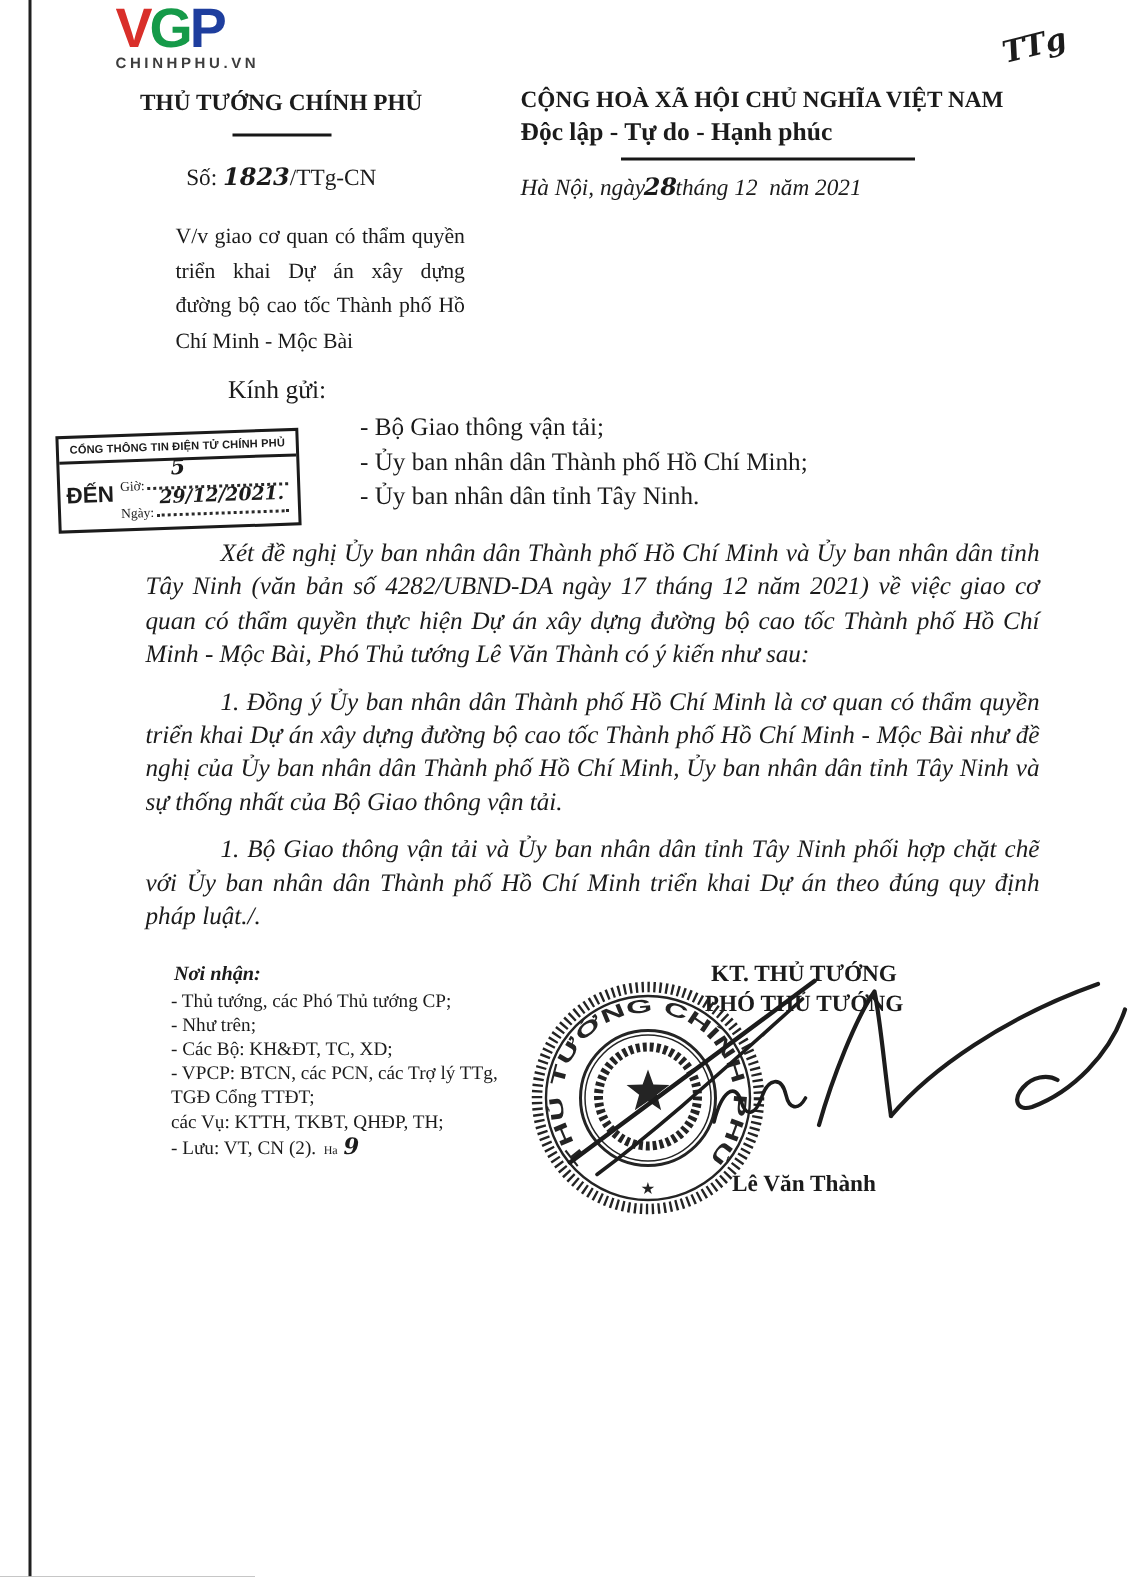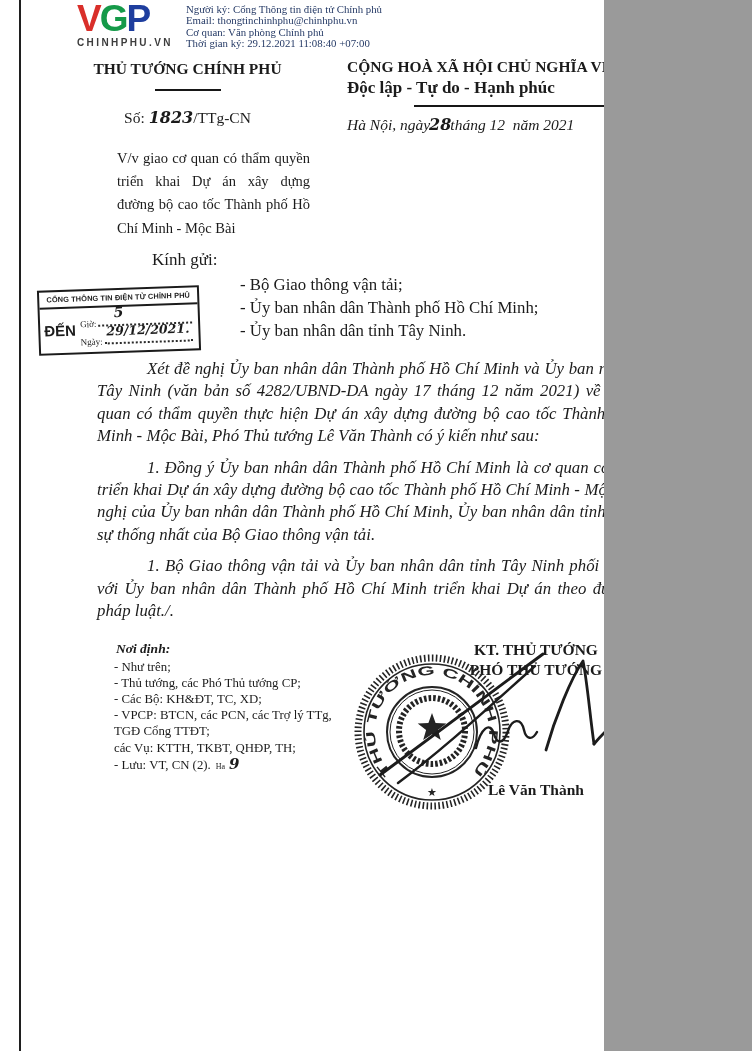--- a/index.html
+++ b/index.html
@@ -1,16 +1,16 @@
 <!DOCTYPE html>
 <html><head>
 <meta charset="utf-8">
 <style>
   html,body{margin:0;padding:0;background:#9a9a9a;}
-  .page{position:relative;width:604px;height:1051px;background:#ffffff;overflow:hidden;
+  .page{position:relative;width:752px;height:1051px;background:#ffffff;overflow:hidden;
         font-family:"Liberation Serif",serif;color:#1b1b1b;}
   .abs{position:absolute;}
   .scan-line{left:19px;top:0;width:2px;height:1051px;background:#1f1f1f;}
 
   
   .logo{left:77px;top:0px;line-height:1;}
   .logo-letters{font-family:"Liberation Sans",sans-serif;font-weight:700;font-size:37px;letter-spacing:-2px;}
   .logo-v{color:#d92f2a;} .logo-g{color:#159a49;} .logo-p{color:#1e3e9e;}
   .logo-sub{font-family:"Liberation Sans",sans-serif;font-weight:700;font-size:10px;
             letter-spacing:2.4px;color:#3d3d3d;margin-top:1px;}
@@ -70,26 +70,20 @@
 <body>
 
 <div class="page">
 
   <div class="abs scan-line"></div>
 
   <div class="abs logo">
     <div class="logo-letters"><span class="logo-v">V</span><span class="logo-g">G</span><span class="logo-p">P</span></div>
     <div class="logo-sub">CHINHPHU.VN</div>
   </div>
-  <div class="abs signer-info">
-    <div>Người ký: Cổng Thông tin điện tử Chính phủ</div>
-    <div>Email: thongtinchinhphu@chinhphu.vn</div>
-    <div>Cơ quan: Văn phòng Chính phủ</div>
-    <div>Thời gian ký: 29.12.2021 11:08:40 +07:00</div>
-  </div>
   <div class="abs note-top hand">TTg</div>
 
   <div class="abs hdr-left">
     <div class="title">THỦ TƯỚNG CHÍNH PHỦ</div>
     <div class="rule-s"></div>
     <div class="so-line"><span>Số: </span><span class="hand">1823</span><span>/TTg-CN</span></div>
   </div>
 
   <div class="abs hdr-right">
     <div class="l1">CỘNG HOÀ XÃ HỘI CHỦ NGHĨA VIỆT NAM</div>
@@ -128,23 +122,23 @@
     </div>
   </div>
 
   <div class="abs body-text">
     <p>Xét đề nghị Ủy ban nhân dân Thành phố Hồ Chí Minh và Ủy ban nhân dân tỉnh Tây Ninh (văn bản số 4282/UBND-DA ngày 17 tháng 12 năm 2021) về việc giao cơ quan có thẩm quyền thực hiện Dự án xây dựng đường bộ cao tốc Thành phố Hồ Chí Minh - Mộc Bài, Phó Thủ tướng Lê Văn Thành có ý kiến như sau:</p>
     <p>1. Đồng ý Ủy ban nhân dân Thành phố Hồ Chí Minh là cơ quan có thẩm quyền triển khai Dự án xây dựng đường bộ cao tốc Thành phố Hồ Chí Minh - Mộc Bài như đề nghị của Ủy ban nhân dân Thành phố Hồ Chí Minh, Ủy ban nhân dân tỉnh Tây Ninh và sự thống nhất của Bộ Giao thông vận tải.</p>
     <p>1. Bộ Giao thông vận tải và Ủy ban nhân dân tỉnh Tây Ninh phối hợp chặt chẽ với Ủy ban nhân dân Thành phố Hồ Chí Minh triển khai Dự án theo đúng quy định pháp luật./.</p>
   </div>
 
   <div class="abs noi-nhan">
-    <div class="nn-title">Nơi định:</div>
+    <div class="nn-title">Nơi nhận:</div>
+    <div>- Thủ tướng, các Phó Thủ tướng CP;</div>
     <div>- Như trên;</div>
-    <div>- Thủ tướng, các Phó Thủ tướng CP;</div>
     <div>- Các Bộ: KH&amp;ĐT, TC, XD;</div>
     <div>- VPCP: BTCN, các PCN, các Trợ lý TTg,</div>
     <div class="indent">TGĐ Cổng TTĐT;</div>
     <div class="indent">các Vụ: KTTH, TKBT, QHĐP, TH;</div>
     <div class="luu-row"><span>- Lưu: VT, CN (2).</span><span class="small-ha">Ha</span><span class="hand hand-9">9</span></div>
   </div>
 
   <div class="abs kt-block">
     <div>KT. THỦ TƯỚNG</div>
     <div>PHÓ THỦ TƯỚNG</div>

